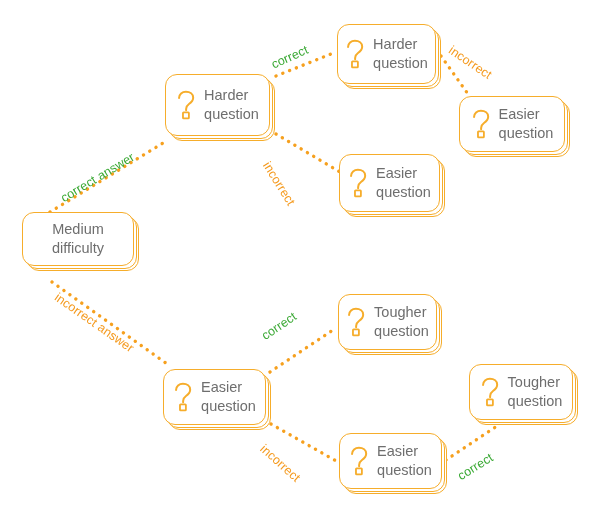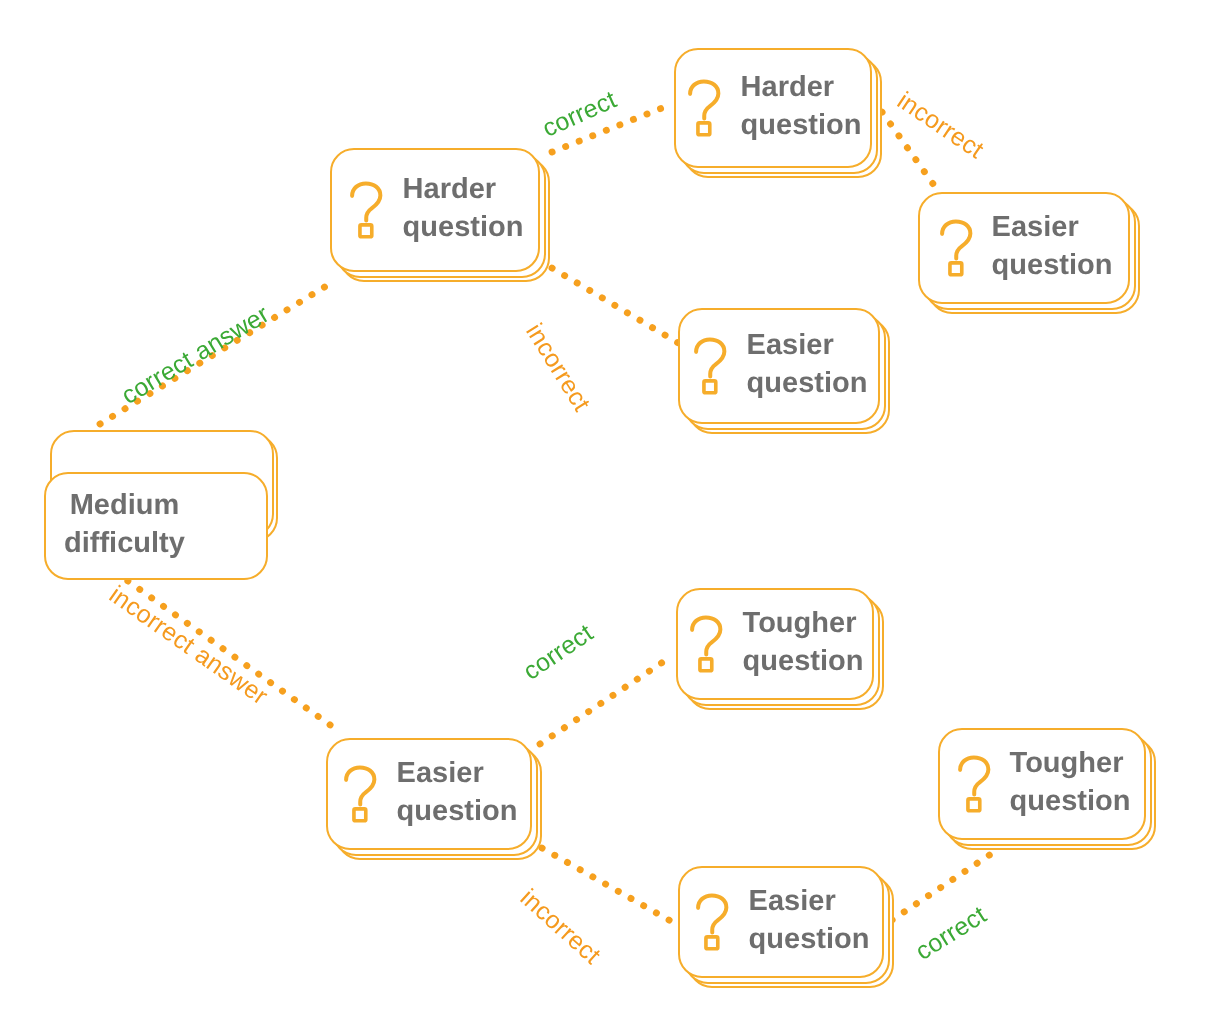--- a/index.html
+++ b/index.html
@@ -39,21 +39,20 @@
     top: 0;
     width: 604px;
     height: 516px;
     pointer-events: none;
   }
 
   
   .node {
     position: absolute;
     box-sizing: border-box;
-    font-weight: bold;
   }
   .node .card-shadow {
     position: absolute;
     left: 5px;
     top: 5px;
     right: -5px;
     bottom: -5px;
     border: 1.6px solid #F6AD2B;
     border-radius: 12px;
     background: #ffffff;
@@ -80,23 +79,22 @@
     border-radius: 12px;
     background: #ffffff;
     box-sizing: border-box;
     display: flex;
     align-items: center;
     justify-content: center;
     gap: 7px;
     padding: 4px 9px;
   }
   .node.no-icon .card-face {
-    justify-content: flex-start;
+    justify-content: center;
     gap: 0;
-    margin-top: 24px;
   }
   .qicon {
     flex: 0 0 auto;
     width: 21px;
     height: 30px;
     display: block;
   }
   .node-text {
     color: #6E6E6E;
     font-size: 14.5px;

